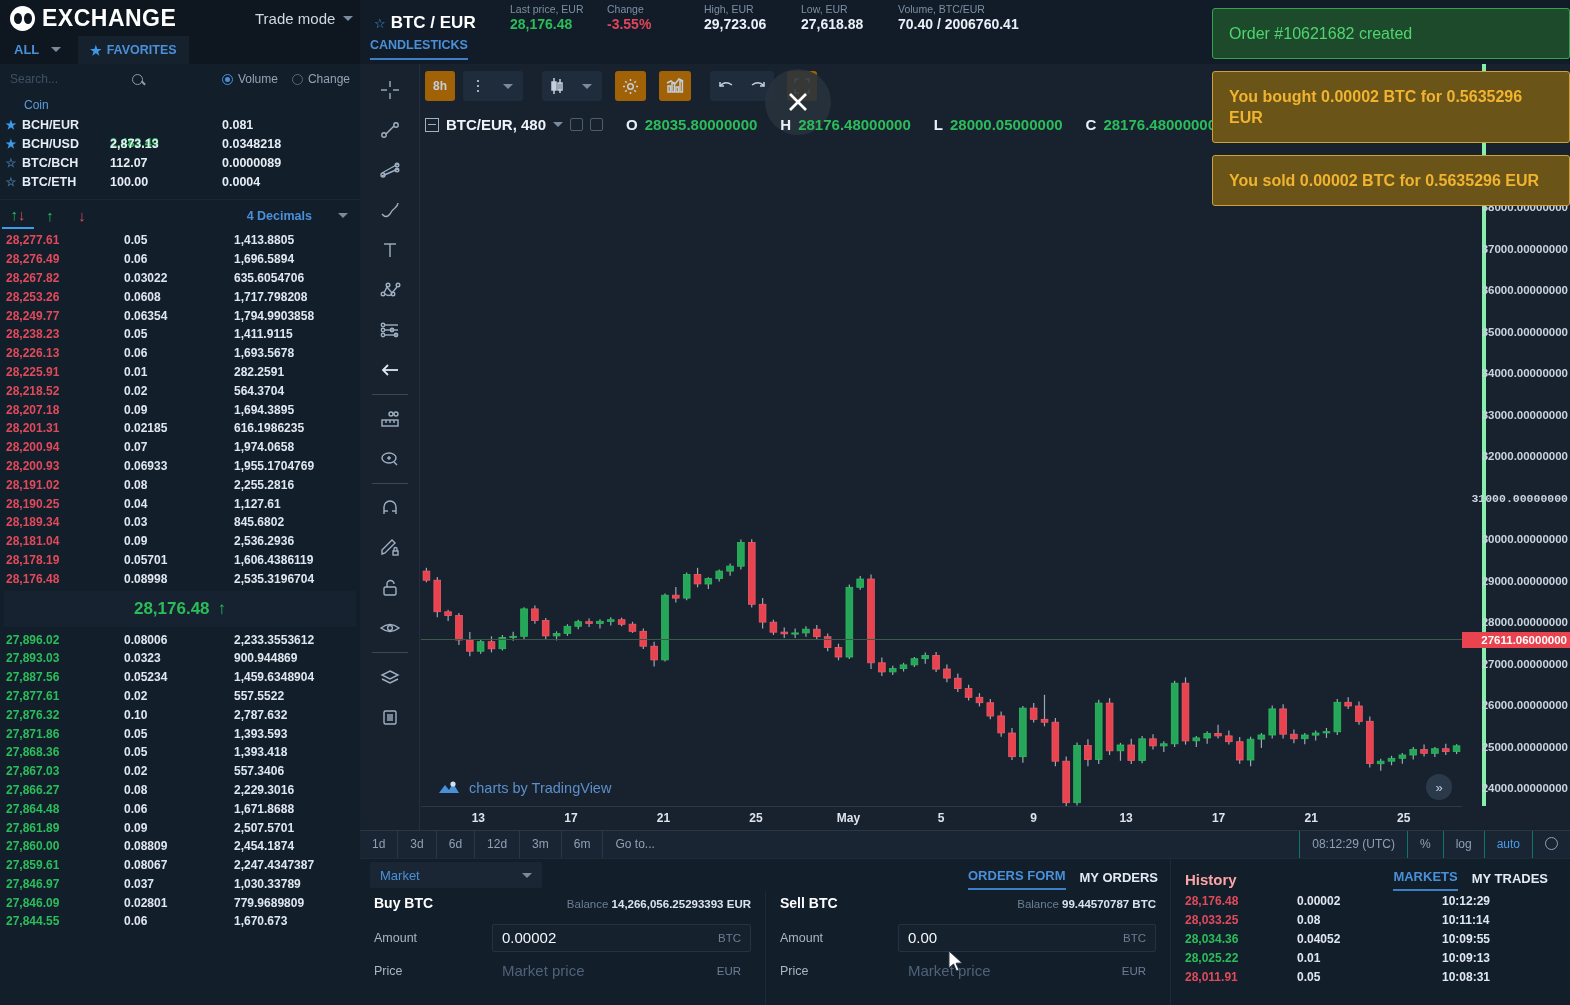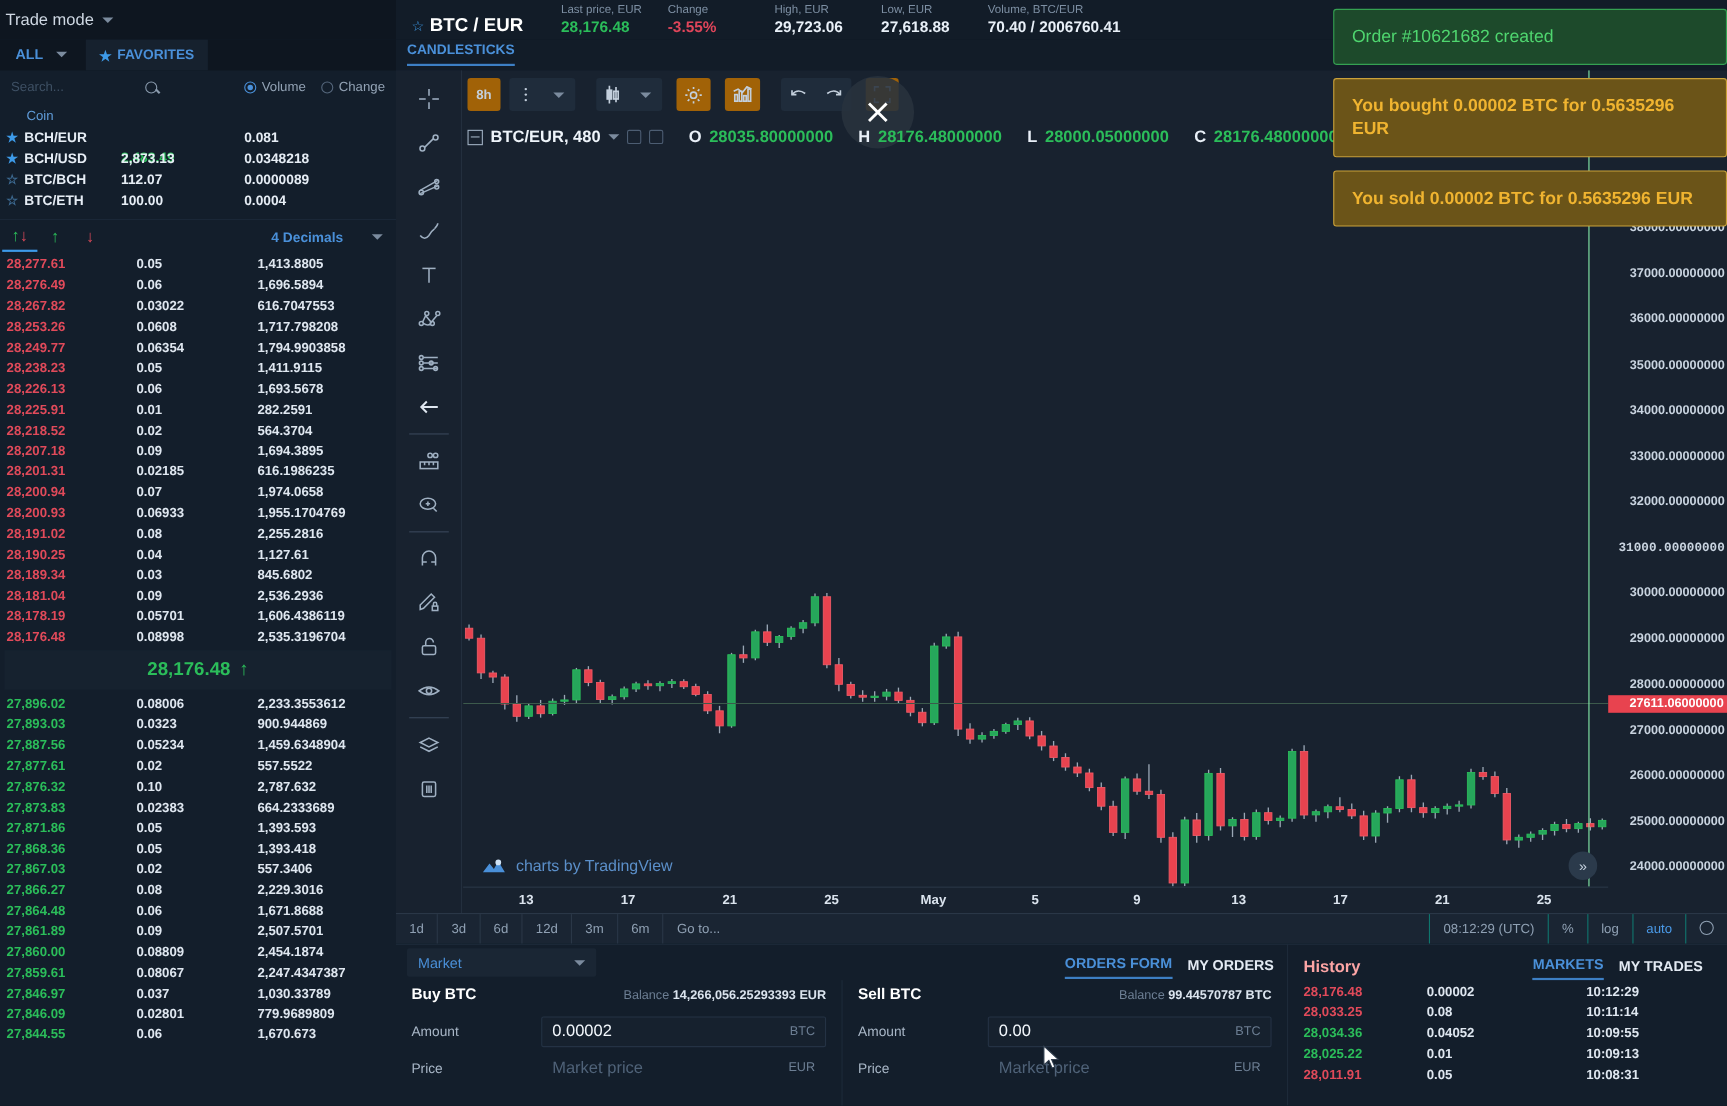--- a/index.html
+++ b/index.html
@@ -176,22 +176,22 @@
   .ohlc .lt { color: #e9f0f8; margin-left: 16px; }
   .ohlc .gv { color: #2bbd5a; }
   .minus-box { width: 14px; height: 14px; border: 1.5px solid #9fb0c2; display:flex;align-items:center;justify-content:center;}
   .minus-box::after { content:""; width:8px; height:1.5px; background:#9fb0c2;}
   .eye-sm { width:13px;height:13px;border:1.4px solid #4c5d72;border-radius:2px; }
 
   .plot { position: absolute; left: 61px; top: 78px; right: 108px; bottom: 52px; overflow: hidden; }
   .plot svg { width: 100%; height: 100%; display: block; }
 
   .price-axis {
-    position: absolute; right: 0; top: 0; width: 126px; height: 742px;
-    border-left: 1px solid #86efac; font-size: 11.5px; color: #c9d4e0; font-weight: bold;
+    position: absolute; right: 0; top: 0; width: 88px; height: 742px;
+    border-left: 4px solid #86efac; font-size: 11.5px; color: #c9d4e0; font-weight: bold;
   }
   .pa-lab { position: absolute; right: 2px; white-space: nowrap; }
   .pa-cur {
     position: absolute; right: 0; width: 108px; height: 16px; background: #e8434f;
     color: #ffffff; font-size: 11.5px; font-weight: bold; display: flex; align-items: center;
     justify-content: flex-end; padding-right: 3px;
   }
 
   .tv-badge {
     position: absolute; left: 78px; bottom: 62px; display: flex; align-items: center; gap: 9px;
@@ -278,20 +278,24 @@
 
   
   .cursor { position: absolute; left: 948px; top: 950px; width: 16px; height: 24px; }
 </style>
 </head>
 <body>
 
 <div id="app">
 
   <div class="topbar">
+    <div class="logo-wrap">
+      <div class="logo-mark"></div>
+      <div class="logo-text">EXCHANGE</div>
+    </div>
     <div class="trade-mode">
       <span>Trade mode</span>
       <span class="caret-d"></span>
     </div>
   </div>
 
   <div class="sidebar">
     <div class="sb-tabs">
       <div class="sb-all">
         <span>ALL</span>
@@ -370,21 +374,21 @@
           <span class="t">1,413.8805</span>
         </div>
         <div class="ob-row ask">
           <span class="p">28,276.49</span>
           <span class="a">0.06</span>
           <span class="t">1,696.5894</span>
         </div>
         <div class="ob-row ask">
           <span class="p">28,267.82</span>
           <span class="a">0.03022</span>
-          <span class="t">616.7047553</span>
+          <span class="t">635.6054706</span>
         </div>
         <div class="ob-row ask">
           <span class="p">28,253.26</span>
           <span class="a">0.0608</span>
           <span class="t">1,717.798208</span>
         </div>
         <div class="ob-row ask">
           <span class="p">28,249.77</span>
           <span class="a">0.06354</span>
           <span class="t">1,794.9903858</span>
@@ -484,25 +488,20 @@
         </div>
         <div class="ob-row bid">
           <span class="p">27,877.61</span>
           <span class="a">0.02</span>
           <span class="t">557.5522</span>
         </div>
         <div class="ob-row bid">
           <span class="p">27,876.32</span>
           <span class="a">0.10</span>
           <span class="t">2,787.632</span>
-        </div>
-        <div class="ob-row bid">
-          <span class="p">27,873.83</span>
-          <span class="a">0.02383</span>
-          <span class="t">664.2333689</span>
         </div>
         <div class="ob-row bid">
           <span class="p">27,871.86</span>
           <span class="a">0.05</span>
           <span class="t">1,393.593</span>
         </div>
         <div class="ob-row bid">
           <span class="p">27,868.36</span>
           <span class="a">0.05</span>
           <span class="t">1,393.418</span>

